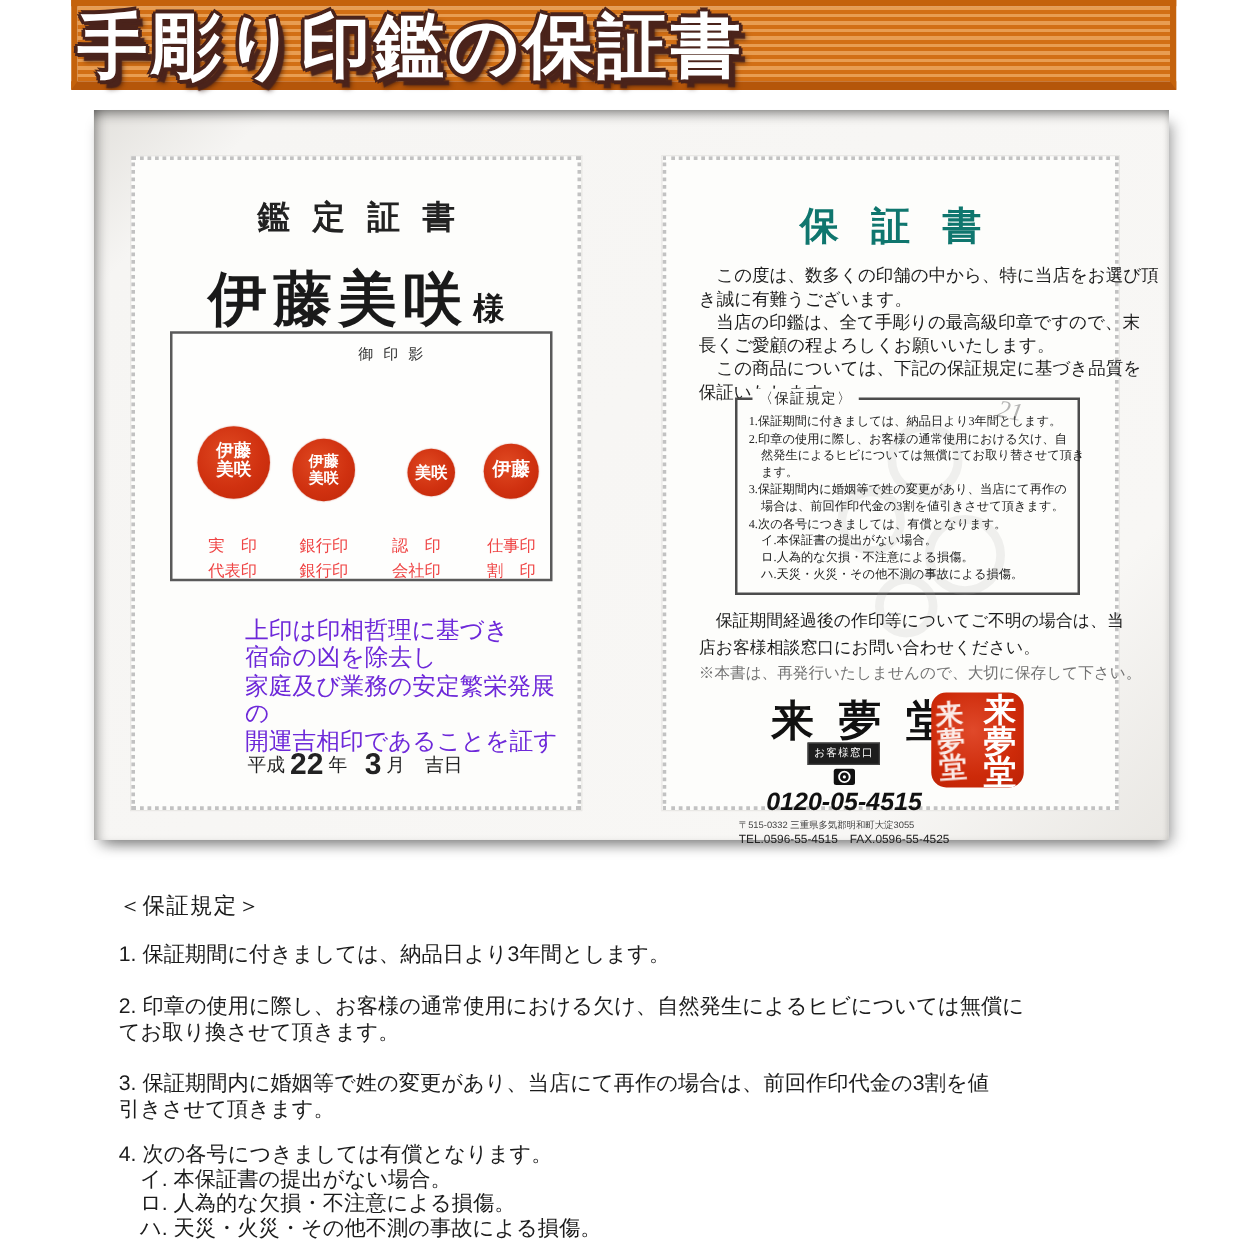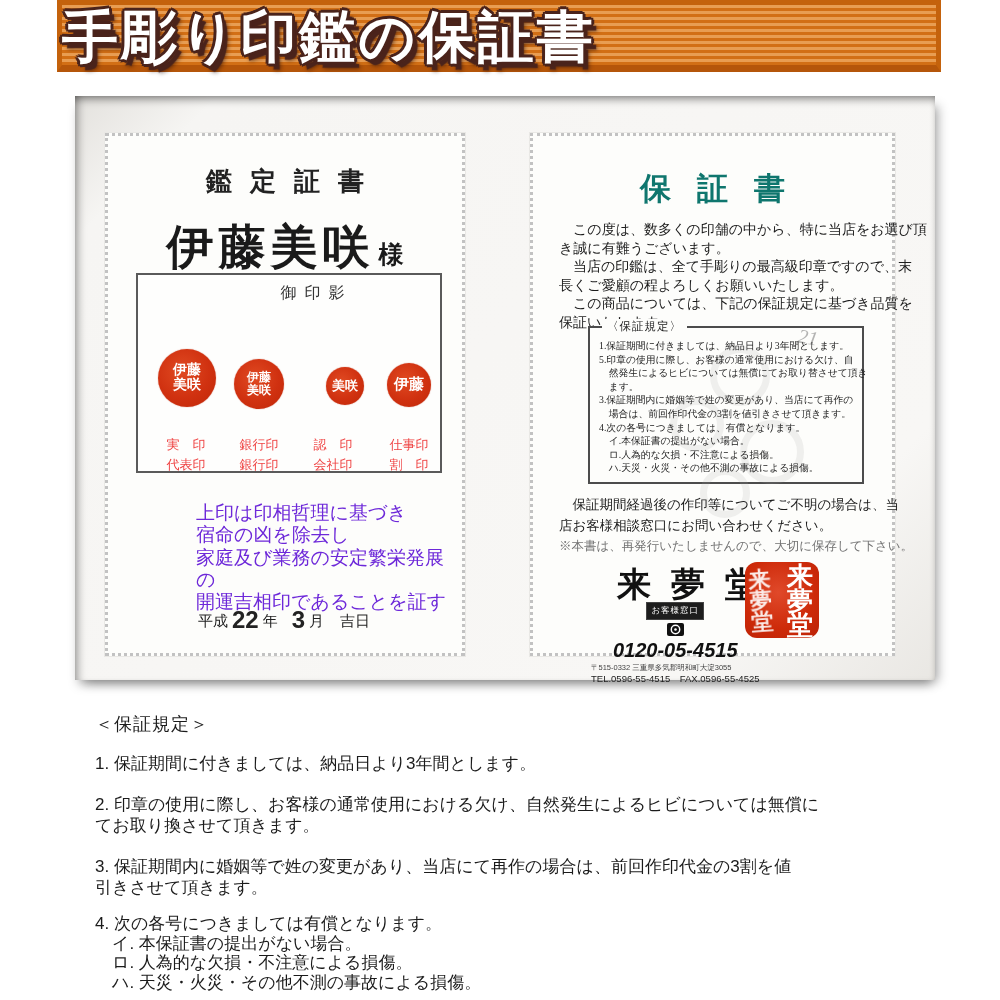--- a/index.html
+++ b/index.html
@@ -17,21 +17,21 @@
     position:absolute; left:62px; top:-6px; z-index:5;
     font-size:56px; line-height:86px; font-weight:900; letter-spacing:3px; color:#ffffff;
     text-shadow:
       3px 0 0 #4a231b, -3px 0 0 #4a231b, 0 3px 0 #4a231b, 0 -3px 0 #4a231b,
       2px 2px 0 #4a231b, -2px 2px 0 #4a231b, 2px -2px 0 #4a231b, -2px -2px 0 #4a231b,
       5px 6px 1px #4a231b, 6px 7px 4px rgba(40,15,10,.55);
   }
 
   
   .photo {
-    position:absolute; left:75px; top:96px; width:860px; height:584px;
+    position:absolute; left:75px; top:88px; width:860px; height:584px;
     background:linear-gradient(135deg,#e3e1dd 0%,#f6f5f3 10%,#f8f7f5 82%,#e9e7e3 100%);
     box-shadow: inset 0 9px 9px -6px rgba(0,0,0,.45),
                 inset 9px 0 9px -6px rgba(0,0,0,.35),
                 inset -4px 0 6px -4px rgba(0,0,0,.15),
                 0 8px 10px -4px rgba(0,0,0,.35),
                 8px 6px 10px -4px rgba(0,0,0,.25);
   }
 
   .cert {
     position:absolute; top:37px; height:523px; background:#fdfdfb;
@@ -43,21 +43,21 @@
   
   .appr-title { position:absolute; top:28px; width:100%; text-align:center;
     font-size:26px; font-weight:700; letter-spacing:18px; text-indent:18px; color:#222; }
   .name-line { position:absolute; top:80px; width:100%; text-align:center; white-space:nowrap; }
   .holder-name { font-size:47px; font-weight:700; letter-spacing:5px; color:#1a1a1a; }
   .honorific { font-size:25px; font-weight:700; color:#1a1a1a; margin-left:4px; }
 
   .imprint-box { position:absolute; left:28px; top:137px; width:306px; height:200px;
     border:2px solid #5a5a5a; background:#fefefd; }
   .imprint-label { position:absolute; top:8px; width:100%; text-align:center;
-    font-size:16px; letter-spacing:8px; text-indent:8px; color:#333;padding-left:47px; }
+    font-size:12px; letter-spacing:8px; text-indent:8px; color:#333;padding-left:47px; }
 
   .seal { position:absolute; border-radius:50%;
     background:radial-gradient(circle at 42% 38%, #e04a22 0%, #d03110 55%, #bf2708 100%);
     display:flex; align-items:center; justify-content:center;
     box-shadow:0 0 1px rgba(180,30,8,.8); }
   .seal-text { color:#fff; font-weight:700; text-align:center; word-break:break-all;
     line-height:1.05; filter:blur(.3px); }
   .seal-1 { left:20px;  top:74px; width:58px; height:58px; }
   .seal-1 .seal-text { width:30px; font-size:14px; }
   .seal-2 { left:96px;  top:84px; width:50px; height:50px; }
@@ -214,21 +214,21 @@
 
     <div class="rules-box">
       <span class="rules-box-title serif">〈保証規定〉</span>
       <div class="wm w1"></div>
       <div class="wm w2"></div>
       <div class="wm w3"></div>
       <div class="wm w4"></div>
       <div class="handmark">21</div>
       <div class="rules-lines serif">
           <div>1.保証期間に付きましては、納品日より3年間とします。</div>
-          <div>5.印章の使用に際し、お客様の通常使用における欠け、自</div>
+          <div>2.印章の使用に際し、お客様の通常使用における欠け、自</div>
           <div>　然発生によるヒビについては無償にてお取り替させて頂き</div>
           <div>　ます。</div>
           <div>3.保証期間内に婚姻等で姓の変更があり、当店にて再作の</div>
           <div>　場合は、前回作印代金の3割を値引きさせて頂きます。</div>
           <div>4.次の各号につきましては、有償となります。</div>
           <div>　イ.本保証書の提出がない場合。</div>
           <div>　ロ.人為的な欠損・不注意による損傷。</div>
           <div>　ハ.天災・火災・その他不測の事故による損傷。</div>
         </div>
     </div>

